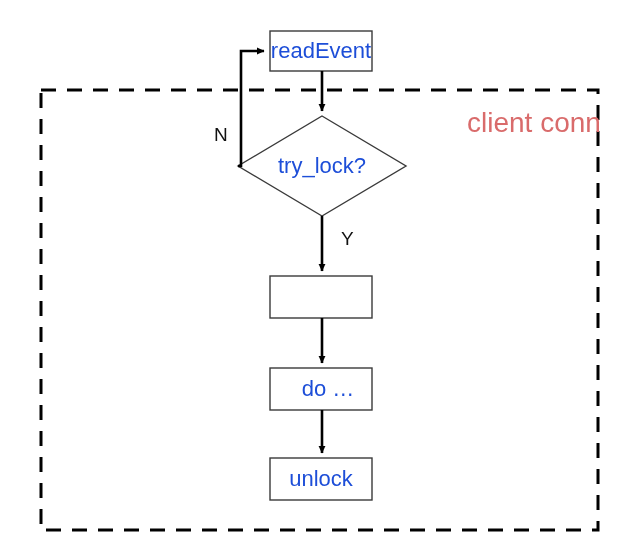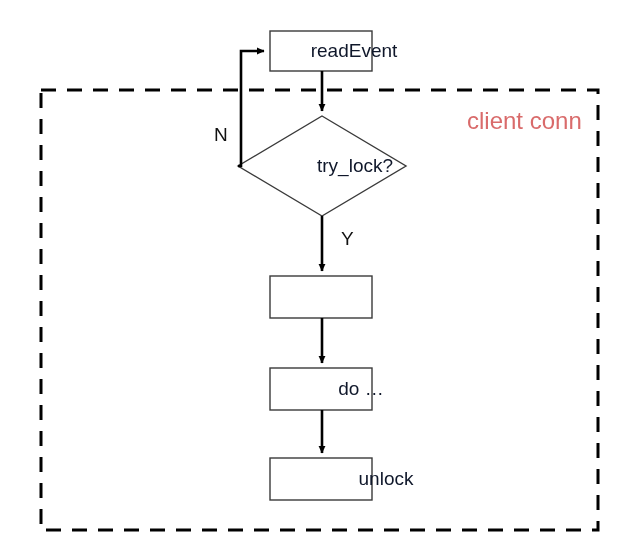--- a/index.html
+++ b/index.html
@@ -22,35 +22,34 @@
     left: 0;
     top: 0;
     width: 640px;
     height: 545px;
   }
   .node-label {
     position: absolute;
     display: flex;
     align-items: center;
     justify-content: center;
-    font-size: 19px;
-    color: #0f172a;
+    font-size: 22px;
+    color: #1d4ed8;
     white-space: nowrap;
     pointer-events: none;
-    padding-left: 33px;
   }
   .edge-label {
     position: absolute;
     font-size: 19px;
     color: #111111;
     white-space: nowrap;
   }
   .group-label {
     position: absolute;
-    font-size: 24px;
+    font-size: 28px;
     white-space: nowrap;
     text-align: center;
   }
 </style>
 </head>
 <body>
 
 <div id="canvas">
 
   <svg id="flow-svg" viewBox="0 0 640 545">
@@ -83,21 +82,21 @@
     <line x1="322" y1="410" x2="322" y2="453" stroke="#000000" stroke-width="2.6" marker-end="url(#arrowhead)"></line>
   </svg>
 
   <div class="node-label" style="left:270px; top:31px; width:102px; height:40px;">readEvent</div>
 
   <div class="node-label" style="left:238px; top:146px; width:168px; height:40px;">try_lock?</div>
 
 
   <div class="node-label" style="left:270px; top:368px; width:116px; height:42px;">do …</div>
 
-  <div class="node-label" style="left:270px; top:458px; width:102px; height:42px;margin-left:32px;">unlock</div>
+  <div class="node-label" style="left:270px; top:458px; width:102px; height:42px;">unlock</div>
 
   <div class="edge-label" style="left:214px; top:124px;">N</div>
 
   <div class="edge-label" style="left:341px; top:228px;">Y</div>
 
   <div class="group-label" style="left:467px; top:107px; color:#d96b6b;">client conn</div>
 
 </div>
 
 </body></html>

